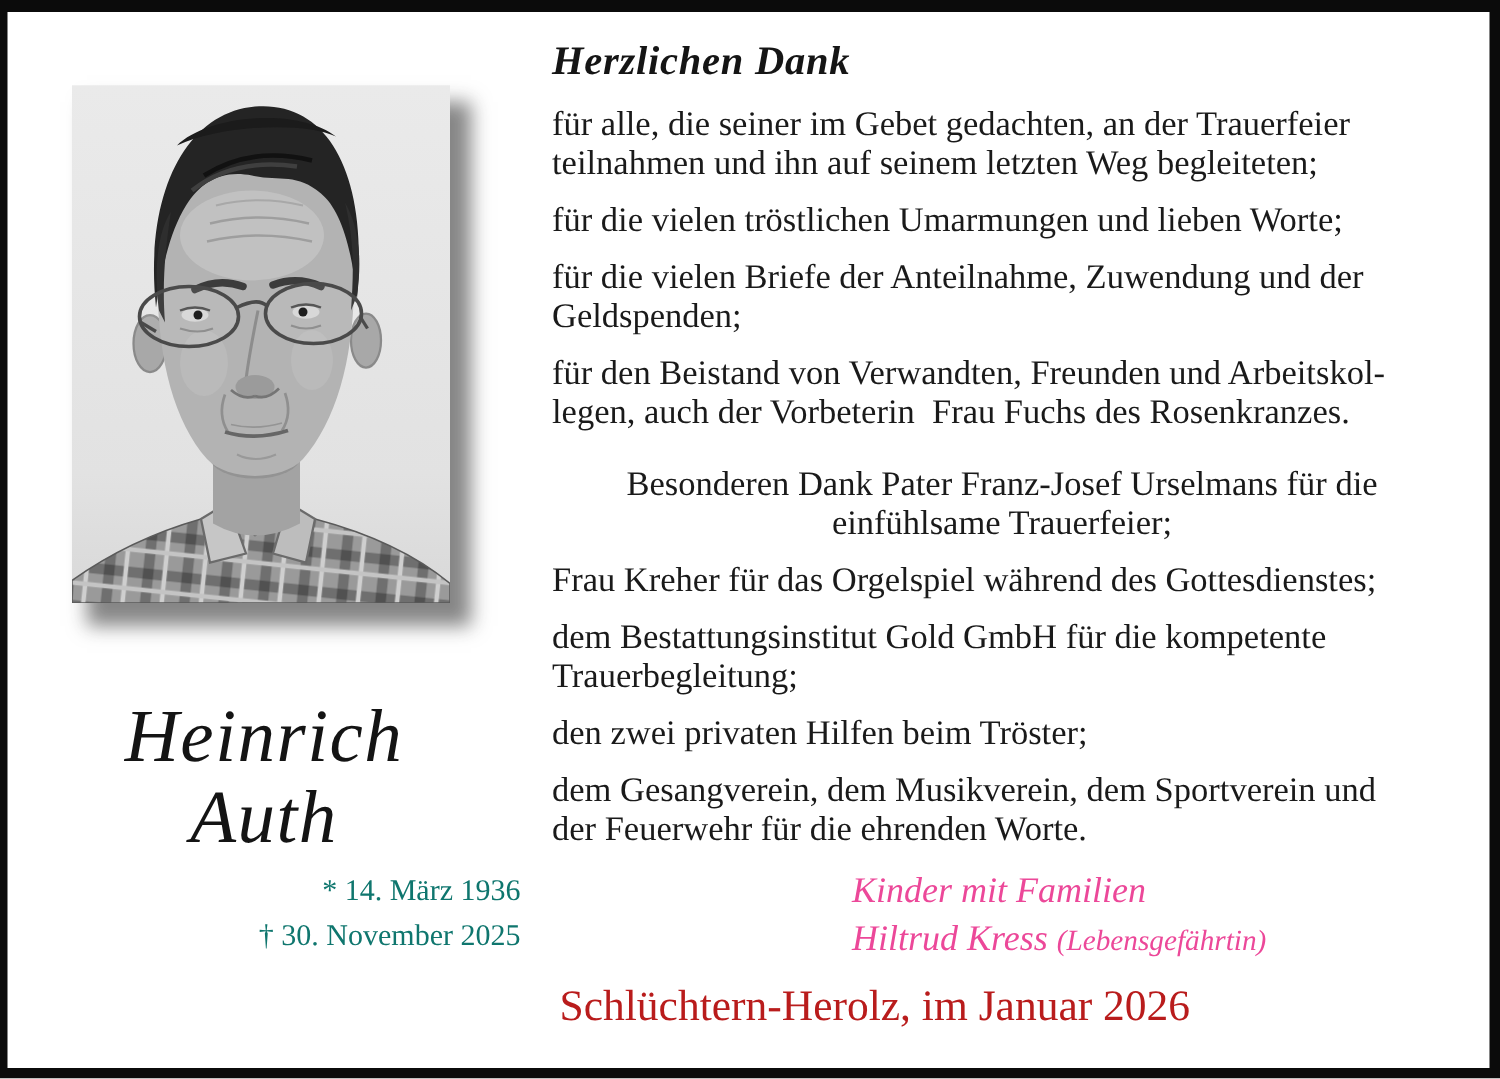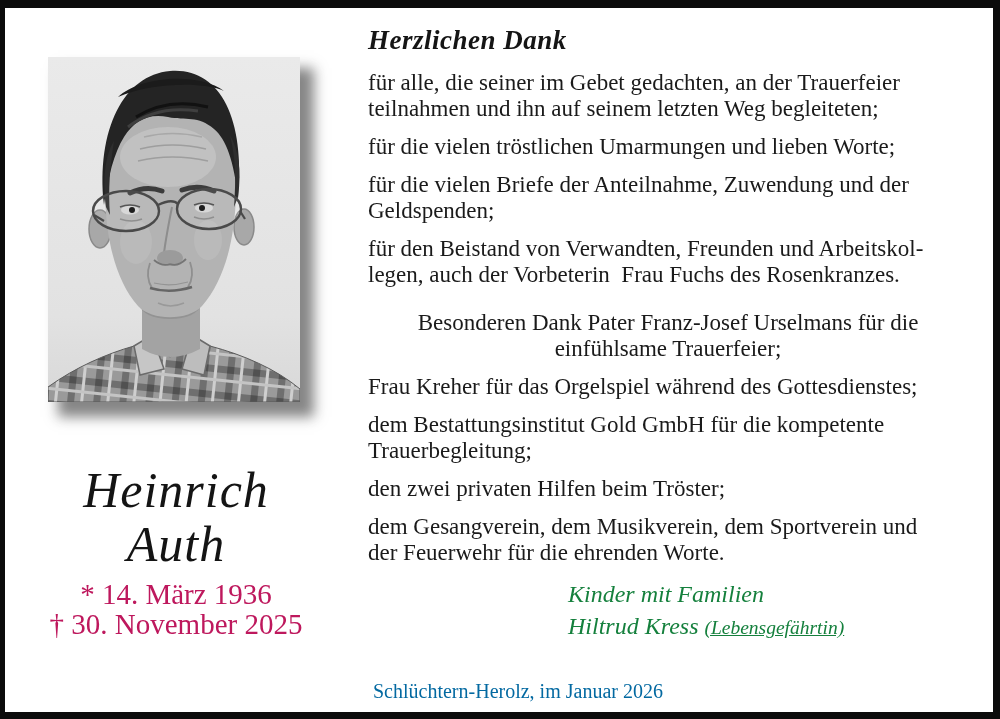--- a/index.html
+++ b/index.html
@@ -27,23 +27,23 @@
   .name-block{
     position:absolute;left:0;top:455px;width:342px;
     text-align:center;
     font-style:italic;
     font-size:50px;line-height:54px;
     color:#141414;
     letter-spacing:1px;
   }
   .dates-block{
     position:absolute;left:0;top:571px;width:342px;
-    text-align:center;
-    font-size:29px;line-height:30px;
-    color:#be185d;
+    text-align:right;
+    font-size:20px;line-height:30px;
+    color:#0f766e;
   }
   
   .main-col{
     position:absolute;left:363px;top:16px;width:600px;
   }
   .main-col h1{
     margin:0 0 14px 0;
     font-size:27px;line-height:32px;
     font-style:italic;font-weight:600;
     letter-spacing:0.5px;
@@ -53,27 +53,27 @@
     margin:0 0 12px 0;
     font-size:23px;line-height:26px;
     white-space:pre-wrap;
     color:#1a1a1a;
   }
   .main-col p.sep{margin-top:22px;text-align:center;}
   .mourners{
     margin:6px 0 0 200px;
     font-style:italic;
     font-size:24px;line-height:32px;
-    color:#15803d;
+    color:#ec4899;
   }
-  .mourners .note{font-size:19.5px;text-decoration:underline;}
+  .mourners .note{font-size:19.5px;}
   .place-date{
-    position:absolute;left:368px;top:668px;
-    font-size:20px;line-height:30px;
-    color:#0369a1;
+    position:absolute;left:368px;top:648px;
+    font-size:29px;line-height:30px;
+    color:#b91c1c;
   }
 </style>
 </head>
 <body>
 
 <div class="page">
   <div class="paper">
 
     <div class="photo-wrap">
       <svg viewBox="0 0 252 345" xmlns="http://www.w3.org/2000/svg">

